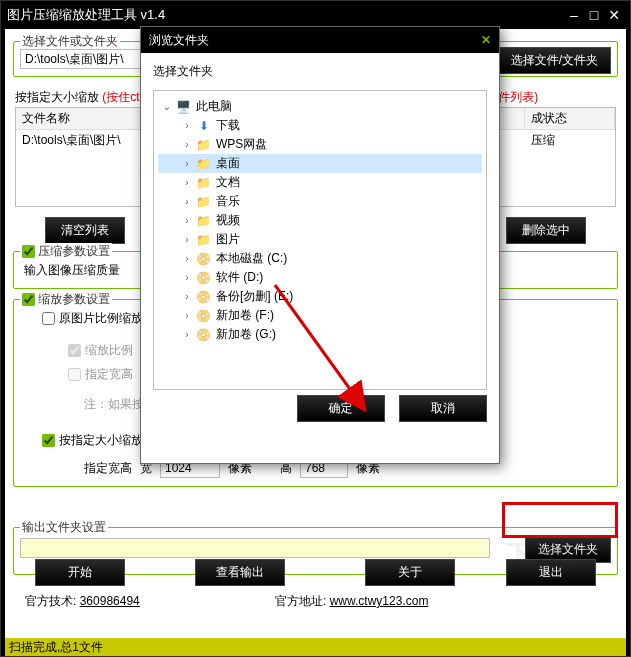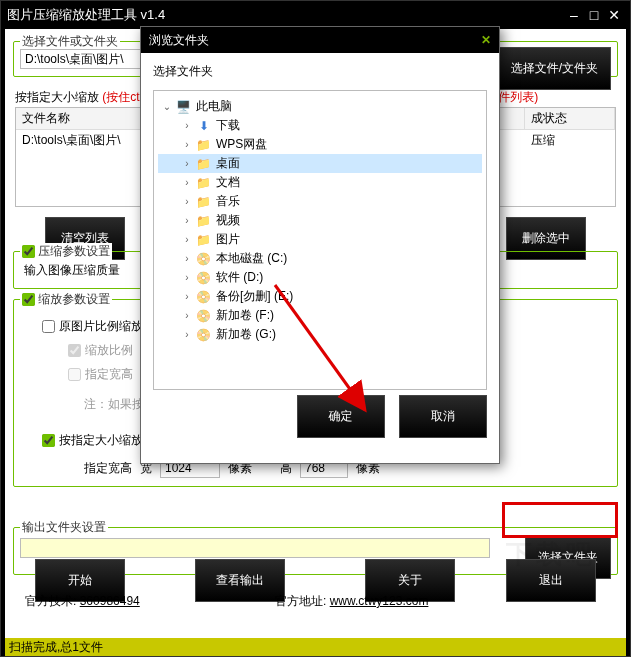--- a/index.html
+++ b/index.html
@@ -7,21 +7,21 @@
   .win{position:absolute;top:0;left:0;width:631px;height:657px;background:#000;border:1px solid #333}
   .titlebar{height:28px;background:#000;color:#fff;display:flex;align-items:center;padding:0 6px;font-size:13px}
   .titlebar .spacer{flex:1}
   .win-btn{width:20px;text-align:center;font-size:14px;color:#fff;cursor:pointer}
   .client{position:absolute;top:28px;left:4px;right:4px;bottom:4px;background:#fff}
   .grp{position:absolute;border:1px solid #6fbf00;border-radius:2px}
   .grp>legend,.grp-title{position:absolute;top:-9px;left:6px;background:#fff;font-size:12px;padding:0 2px;color:#333}
   .red{color:#d00!important}
   .txt{font-size:12px}
   .inp{border:1px solid #bbb;padding:2px 4px;font-size:12px;height:20px}
-  .btn{background:linear-gradient(#2a2a2a,#000);color:#fff;border:1px solid #444;font-size:12px;padding:12px 12px;cursor:pointer;min-width:80px;}
+  .btn{background:linear-gradient(#2a2a2a,#000);color:#fff;border:1px solid #444;font-size:12px;padding:4px 12px;cursor:pointer;min-width:80px;}
   .list{border:1px solid #bbb;background:#fff;font-size:12px}
   .list-hdr{display:flex;background:#f4f4f4;border-bottom:1px solid #ddd}
   .list-hdr>div{padding:2px 6px;border-right:1px solid #ddd}
   .list-row{display:flex}
   .list-row>div{padding:2px 6px;white-space:nowrap;overflow:hidden}
   .chk{display:flex;align-items:center;gap:4px;font-size:12px}
   .chk input{accent-color:#6fbf00}
   .gray{color:#999}
   .lnk{color:#000000;text-decoration:underline}
   .status{position:absolute;bottom:0;left:4px;right:4px;height:18px;background:#c8c800;font-size:12px;padding:1px 4px}
@@ -91,21 +91,21 @@
         <span>压缩参数设置</span>
       </span>
       <span class="txt" style="position:absolute;left:10px;top:10px">输入图像压缩质量</span>
     </div>
 
     <div class="grp" style="top:270px;left:8px;right:8px;height:188px">
       <span class="grp-title">
         <input type="checkbox" checked="" style="accent-color: rgb(111, 191, 0); vertical-align: middle;">
         <span>缩放参数设置</span>
       </span>
-      <label class="chk" style="position:absolute;left:28px;top:18px">
+      <label class="chk" style="position:absolute;left:28px;top:10px">
         <input type="checkbox" style="">
           <span>原图片比例缩放</span>
       </label>
       <label class="chk gray" style="position:absolute;left:54px;top:42px">
         <input type="checkbox" checked="" disabled="" style="">
           <span>缩放比例</span>
       </label>
       <label class="chk gray" style="position:absolute;left:54px;top:66px">
         <input type="checkbox" disabled="" style="">
           <span>指定宽高</span>

